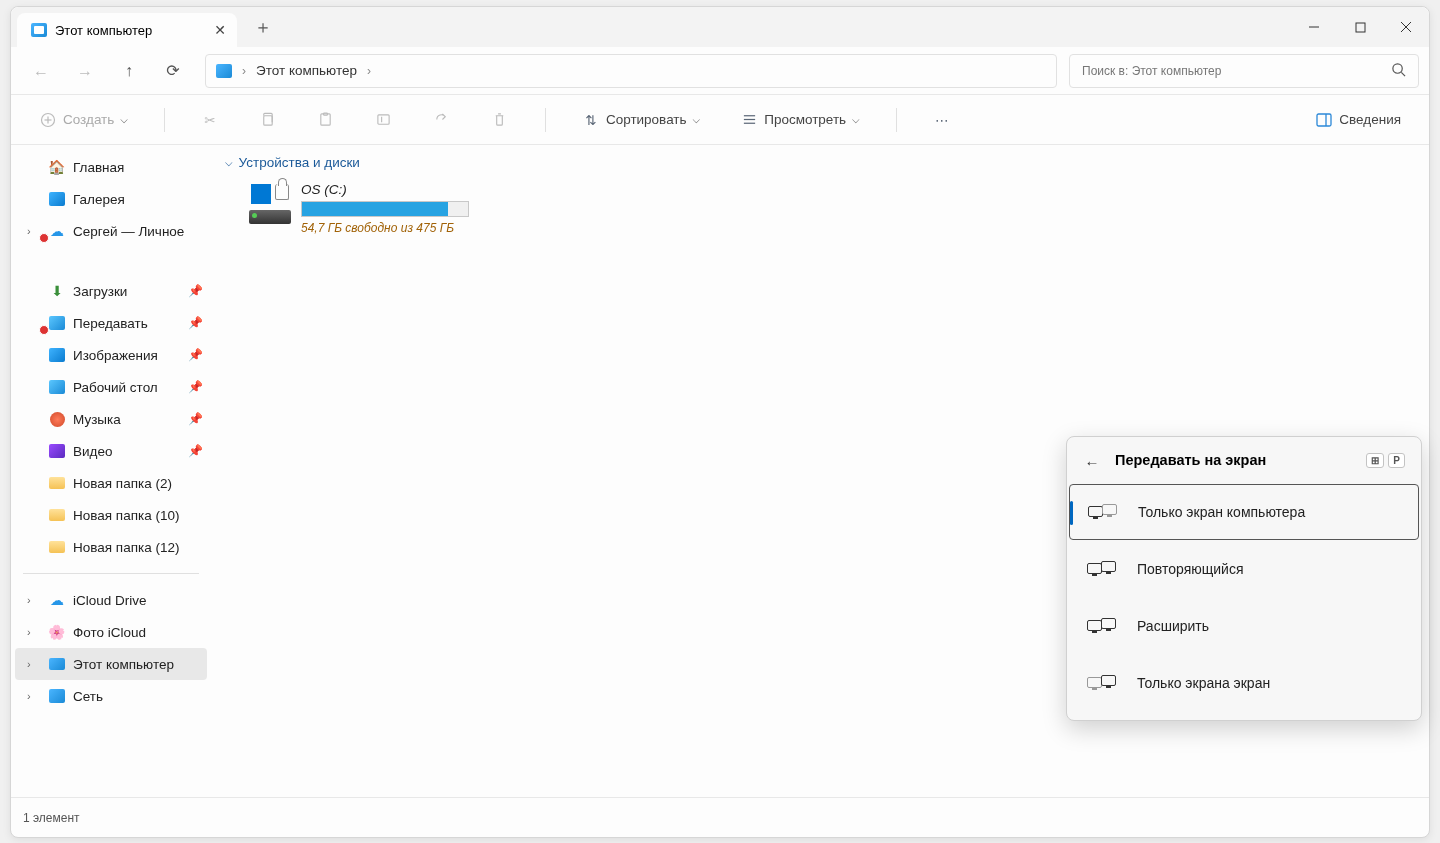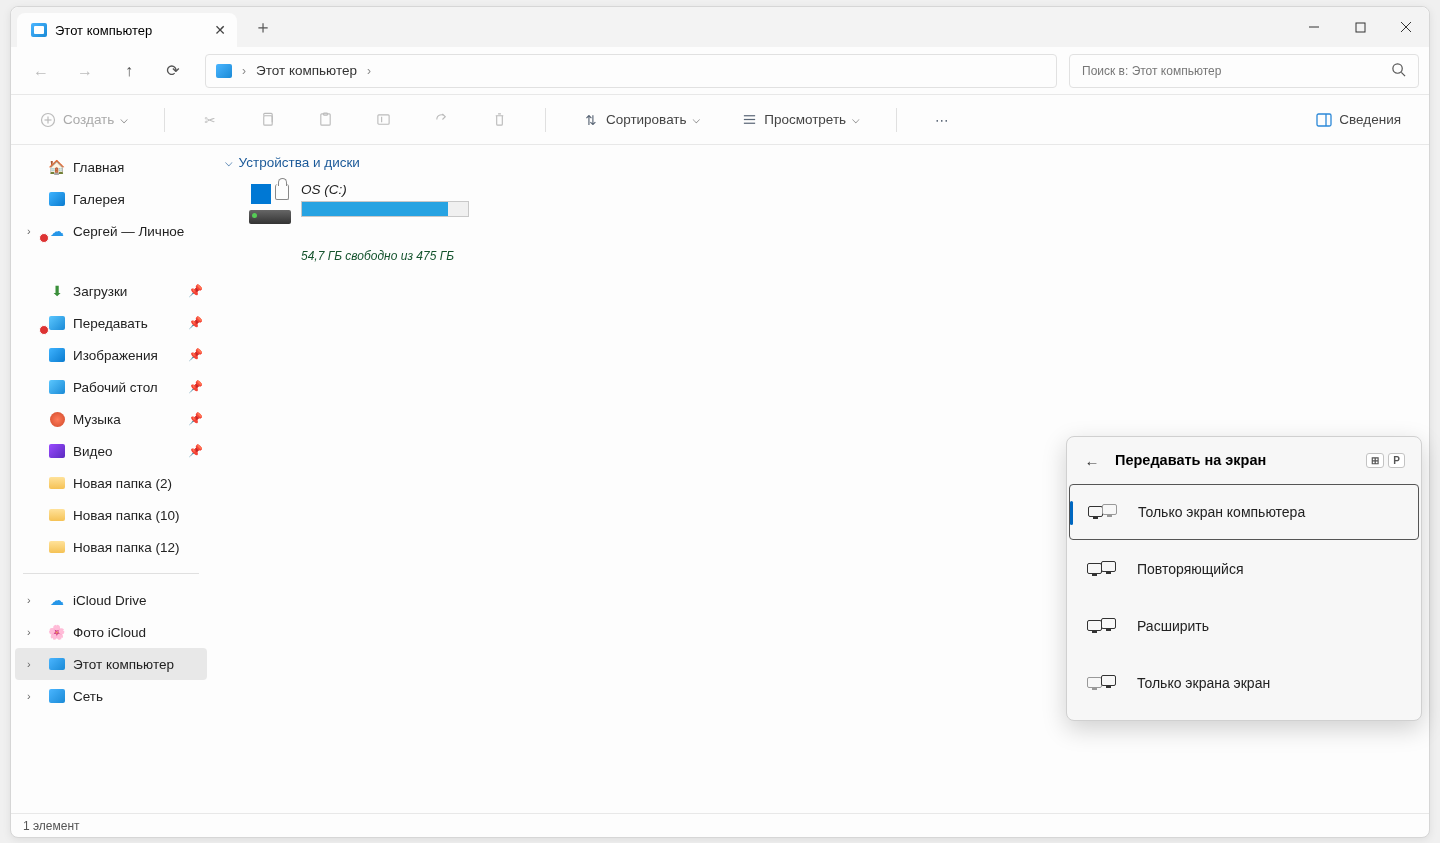--- a/index.html
+++ b/index.html
@@ -59,23 +59,23 @@
 .drive-icon .win { width: 20px; height: 20px; background: #0078d4; position: absolute; left: 2px; top: 2px; display: grid; grid-template: 1fr 1fr / 1fr 1fr; gap: 1px; }
 .drive-icon .win div { background: #0078d4; }
 .drive-icon .lock { position: absolute; right: 2px; top: 2px; width: 14px; height: 16px; border: 1.5px solid #888; border-radius: 3px 3px 2px 2px; border-top: none; }
 .drive-icon .lock::before { content: ""; position: absolute; top: -6px; left: 2px; width: 7px; height: 7px; border: 1.5px solid #888; border-bottom: none; border-radius: 5px 5px 0 0; }
 .drive-icon .disk { position: absolute; bottom: 0; left: 0; width: 42px; height: 14px; background: linear-gradient(#666, #333); border-radius: 2px; }
 .drive-icon .disk::after { content:""; position:absolute; left:3px; top:3px; width:5px; height:5px; background:#5c5; border-radius:50%; }
 .drive-info { display: flex; flex-direction: column; gap: 4px; }
 .drive-name { font-size: 13.5px; color: #222; }
 .drive-bar { width: 168px; height: 16px; border: 1px solid #c8c8c8; background: #f0f0f0; }
 .drive-bar-fill { height: 100%; background: #27a3e2; }
-.drive-sub { font-size: 12px; color: #14532d; margin-top: 28px; }
-
-.status { height: 24px; border-top: 1px solid #e8e8e8; font-size: 12px; color: #555; display: flex; align-items: center; padding: 0 12px; }
+.drive-sub { font-size: 12px; color: #a16207; }
+
+.status { height: 40px; border-top: 1px solid #e8e8e8; font-size: 12px; color: #555; display: flex; align-items: center; padding: 0 12px; }
 
 
 .ico-home { color: #d18a2e; }
 .ico-gallery { background: linear-gradient(135deg,#3eb3ff,#0a7bcf); width:16px; height:14px; border-radius:2px; }
 .ico-cloud { color: #2696e8; }
 .ico-dl { color: #3a8f3a; }
 .ico-doc, .ico-desk { background: linear-gradient(135deg,#5bc7ff,#1a8ad6); width:16px; height:14px; border-radius:2px; }
 .ico-img { background: linear-gradient(135deg,#3eb3ff,#0a7bcf); width:16px; height:14px; border-radius:2px; }
 .ico-music { background: radial-gradient(#ff7a59,#d04a2a); width:15px; height:15px; border-radius:50%; }
 .ico-video { background: linear-gradient(135deg,#9a4aff,#5a2bbf); width:16px; height:14px; border-radius:2px; }

